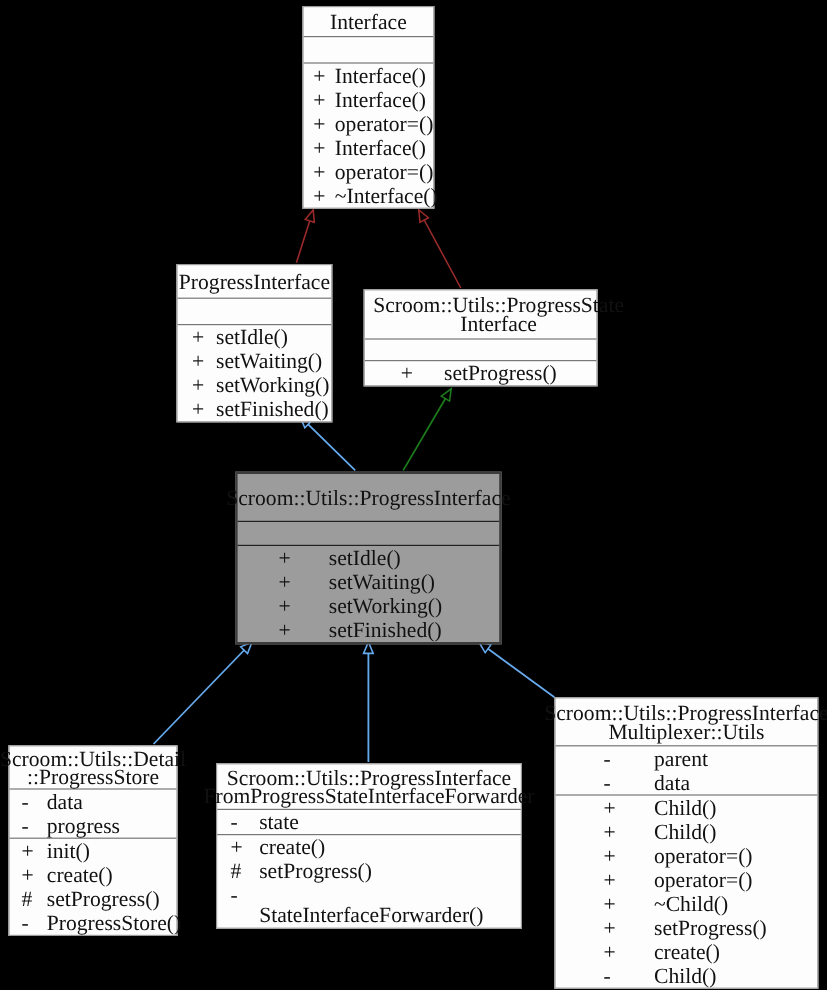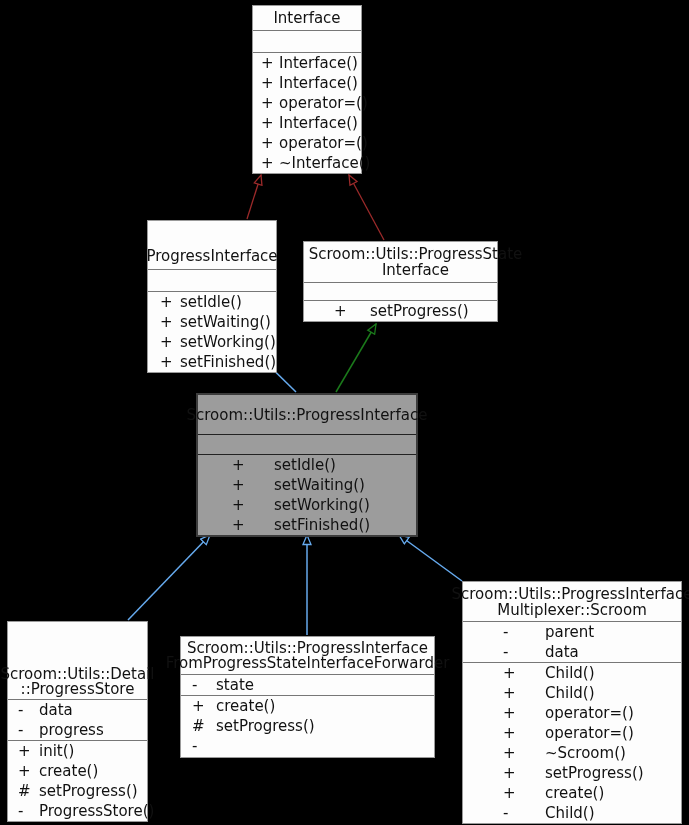--- a/index.html
+++ b/index.html
@@ -15,21 +15,22 @@
     overflow:hidden;
   }
   .edges{position:absolute;left:0;top:0;z-index:1;}
   .uml-box{
     position:absolute;
     z-index:2;
     background:#fdfdfd;
     border:1px solid #9a9a9a;
     box-sizing:border-box;
     color:#111;
-    font-size:15px;
+    font-size:18px;
+    font-family:Liberation Serif, serif;
   }
   .uml-box.hl{
     background:#9c9c9c;
     border:2px solid #3c3c3c;
   }
   .title{
     display:flex;flex-direction:column;justify-content:center;align-items:center;
     text-align:center;
     border-bottom:1px solid #777;
     line-height:16px;
@@ -115,21 +116,21 @@
           <span class="mname">operator=()</span>
         </div>
       <div class="member">
           <span class="sign">+</span>
           <span class="mname">~Interface()</span>
         </div>
     </div>
   </div>
 
   <div class="uml-box b1" style="left:147px;top:220px;width:130px;">
-    <div class="title" style="height:23px;margin-top:21px;">
+    <div class="title" style="height:23px;">
       <div>ProgressInterface</div>
     </div>
     <div class="attrs" style="height:21px;"></div>
     <div class="methods">
       <div class="member">
           <span class="sign">+</span>
           <span class="mname">setIdle()</span>
         </div>
       <div class="member">
           <span class="sign">+</span>
@@ -179,21 +180,21 @@
           <span class="mname">setWorking()</span>
         </div>
       <div class="member">
           <span class="sign">+</span>
           <span class="mname">setFinished()</span>
         </div>
     </div>
   </div>
 
   <div class="uml-box b4" style="left:7px;top:621px;width:141px;">
-    <div class="title" style="height:31px;line-height:15px;margin-top:42px;">
+    <div class="title" style="height:31px;line-height:15px;">
       <div>Scroom::Utils::Detail</div>
       <div>::ProgressStore</div>
     </div>
     <div class="attrs">
       <div class="member">
           <span class="sign">-</span>
           <span class="mname">data</span>
         </div>
       <div class="member">
           <span class="sign">-</span>
@@ -235,29 +236,29 @@
       <div class="member">
           <span class="sign">+</span>
           <span class="mname">create()</span>
         </div>
       <div class="member">
           <span class="sign">#</span>
           <span class="mname">setProgress()</span>
         </div>
       <div class="member wrap2" style="line-height:16px;align-items:flex-start;padding-top:2px;padding-bottom:3px;">
         <span class="sign">-</span>
-        <span class="mname"><br></span>
+        <span class="mname"><br><span class="mname2">StateInterfaceForwarder()</span></span>
       </div>
     </div>
   </div>
 
   <div class="uml-box b6" style="left:462px;top:581px;width:220px;">
     <div class="title" style="height:35px;">
       <div>Scroom::Utils::ProgressInterface</div>
-      <div>Multiplexer::Scroom</div>
+      <div>Multiplexer::Utils</div>
     </div>
     <div class="attrs">
       <div class="member">
           <span class="sign">-</span>
           <span class="mname">parent</span>
         </div>
       <div class="member">
           <span class="sign">-</span>
           <span class="mname">data</span>
         </div>
@@ -274,21 +275,21 @@
       <div class="member">
           <span class="sign">+</span>
           <span class="mname">operator=()</span>
         </div>
       <div class="member">
           <span class="sign">+</span>
           <span class="mname">operator=()</span>
         </div>
       <div class="member">
           <span class="sign">+</span>
-          <span class="mname">~Scroom()</span>
+          <span class="mname">~Child()</span>
         </div>
       <div class="member">
           <span class="sign">+</span>
           <span class="mname">setProgress()</span>
         </div>
       <div class="member">
           <span class="sign">+</span>
           <span class="mname">create()</span>
         </div>
       <div class="member">

